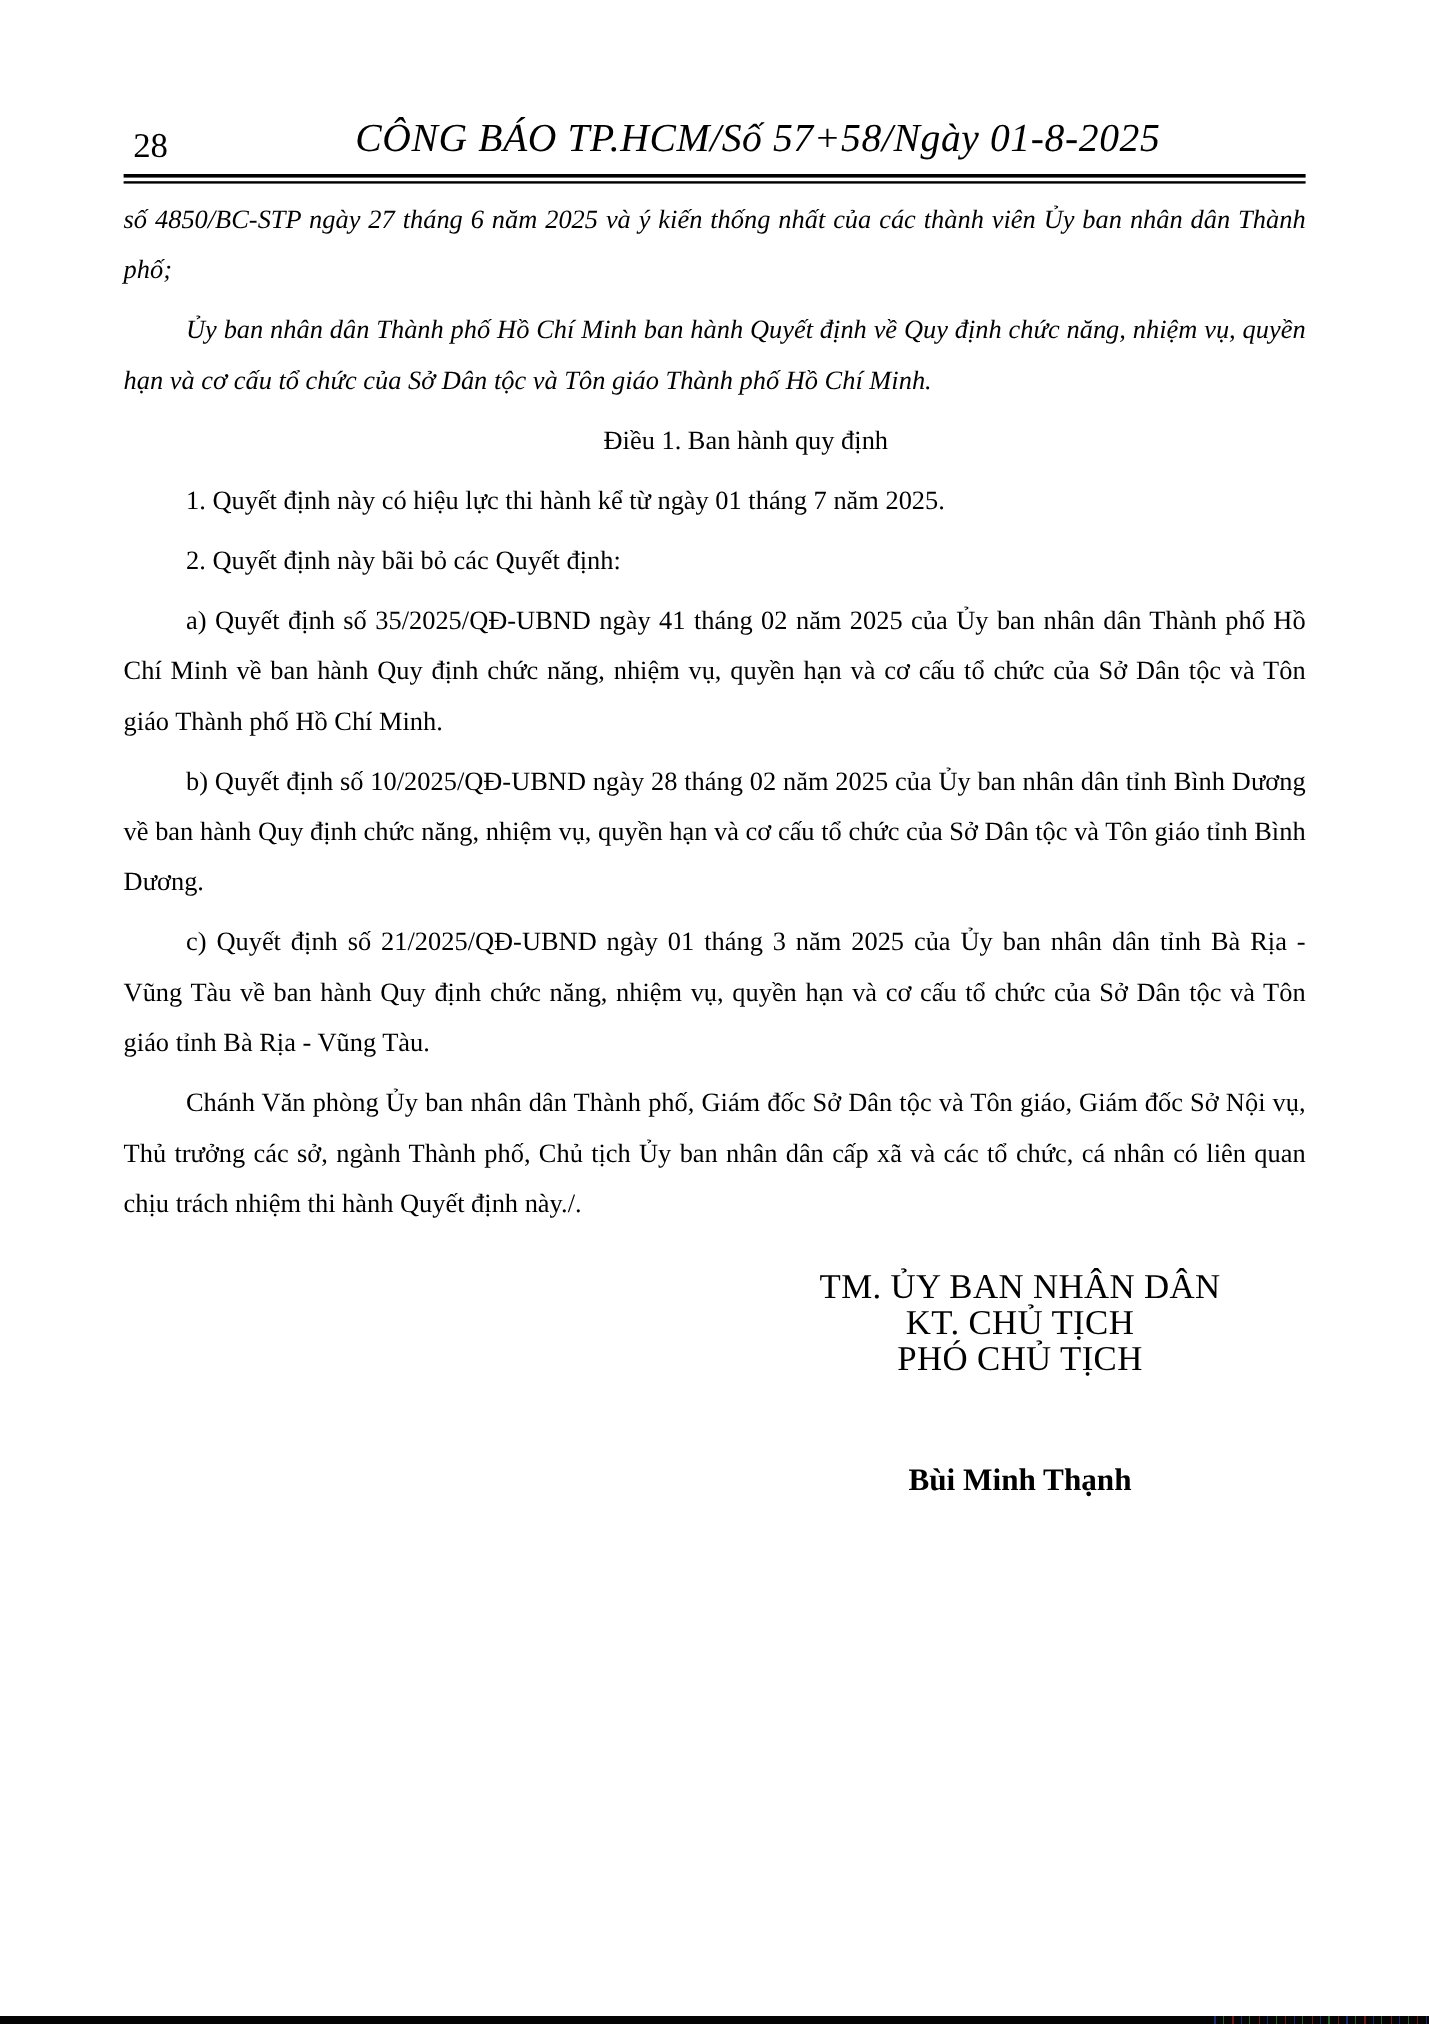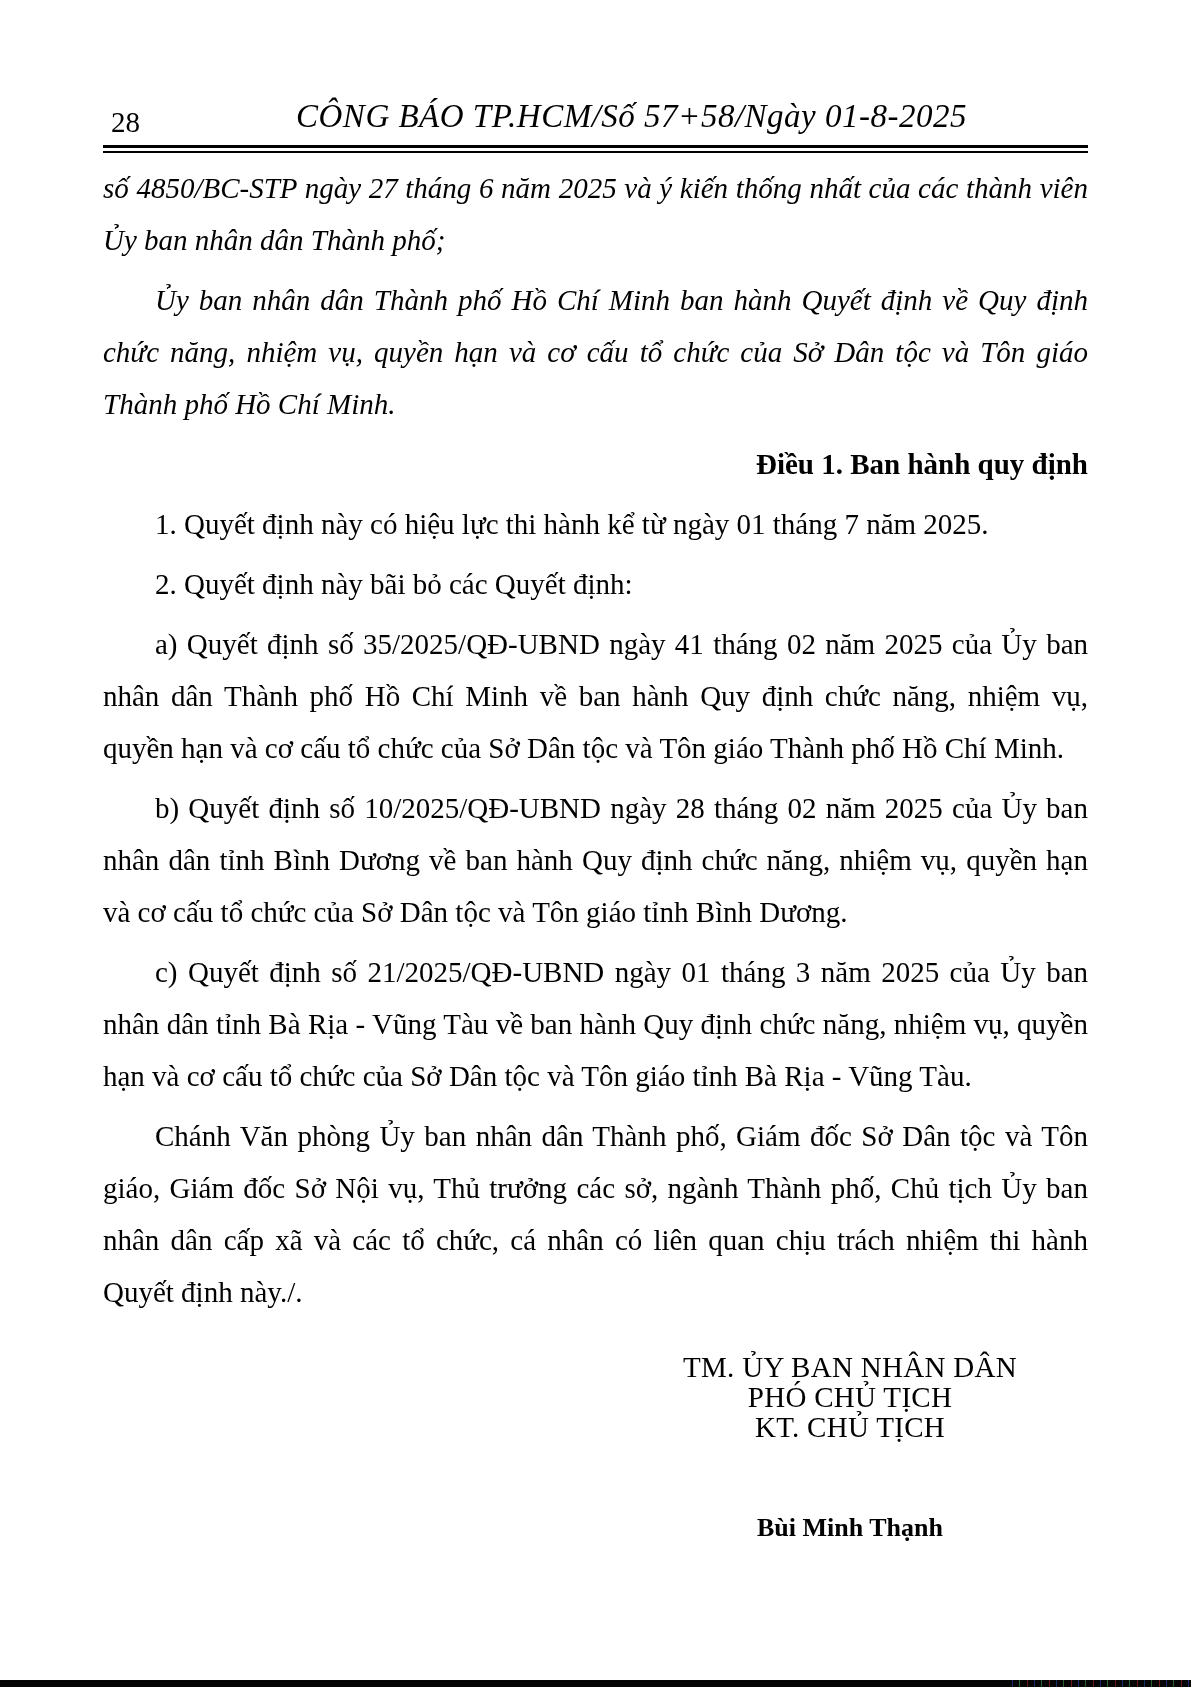--- a/index.html
+++ b/index.html
@@ -42,32 +42,32 @@
     font-style: italic;
   }
   .double-rule { margin-top: 5px; }
   .rule-top    { height: 3px; background: #000; }
   .rule-gap    { height: 3px; }
   .rule-bottom { height: 2px; background: #000; }
 
   
   .document-body {
     margin-top: 9px;
-    font-size: 29px;
-    line-height: 52px;
+    font-size: 22px;
+    line-height: 42px;
     text-align: justify;
   }
   .document-body p { margin: 0 0 8px 0; }
   .indent    { text-indent: 52px; }
   .no-indent { text-indent: 0; }
   .italic    { font-style: italic; }
   .article-heading {
-    font-weight: bold;
+    font-weight: normal;
     text-indent: 52px;
-    text-align: right;
+    text-align: center;
     margin: 10px 0 8px 0;
   }
 
   
   .signature-block {
     margin-top: 34px;
     margin-left: 447px;  
     width: 600px;
     text-align: center;
   }
@@ -135,22 +135,22 @@
     <p class="indent">a) Quyết định số 35/2025/QĐ-UBND ngày 41 tháng 02 năm 2025 của Ủy ban nhân dân Thành phố Hồ Chí Minh về ban hành Quy định chức năng, nhiệm vụ, quyền hạn và cơ cấu tổ chức của Sở Dân tộc và Tôn giáo Thành phố Hồ Chí Minh.</p>
     <p class="indent">b) Quyết định số 10/2025/QĐ-UBND ngày 28 tháng 02 năm 2025 của Ủy ban nhân dân tỉnh Bình Dương về ban hành Quy định chức năng, nhiệm vụ, quyền hạn và cơ cấu tổ chức của Sở Dân tộc và Tôn giáo tỉnh Bình Dương.</p>
     <p class="indent">c) Quyết định số 21/2025/QĐ-UBND ngày 01 tháng 3 năm 2025 của Ủy ban nhân dân tỉnh Bà Rịa - Vũng Tàu về ban hành Quy định chức năng, nhiệm vụ, quyền hạn và cơ cấu tổ chức của Sở Dân tộc và Tôn giáo tỉnh Bà Rịa - Vũng Tàu.</p>
 
     <p class="indent">Chánh Văn phòng Ủy ban nhân dân Thành phố, Giám đốc Sở Dân tộc và Tôn giáo, Giám đốc Sở Nội vụ, Thủ trưởng các sở, ngành Thành phố, Chủ tịch Ủy ban nhân dân cấp xã và các tổ chức, cá nhân có liên quan chịu trách nhiệm thi hành Quyết định này./.</p>
 
   </main>
 
   <div class="signature-block">
     <div class="sig-line">TM. ỦY BAN NHÂN DÂN</div>
+    <div class="sig-line">KT. CHỦ TỊCH</div>
     <div class="sig-line">PHÓ CHỦ TỊCH</div>
-    <div class="sig-line">KT. CHỦ TỊCH</div>
     <div class="sig-name">Bùi Minh Thạnh</div>
   </div>
 
   <div class="bottom-scan-edge">
     <span class="noise"></span>
   </div>
 
 </div>
 
 </body></html>

